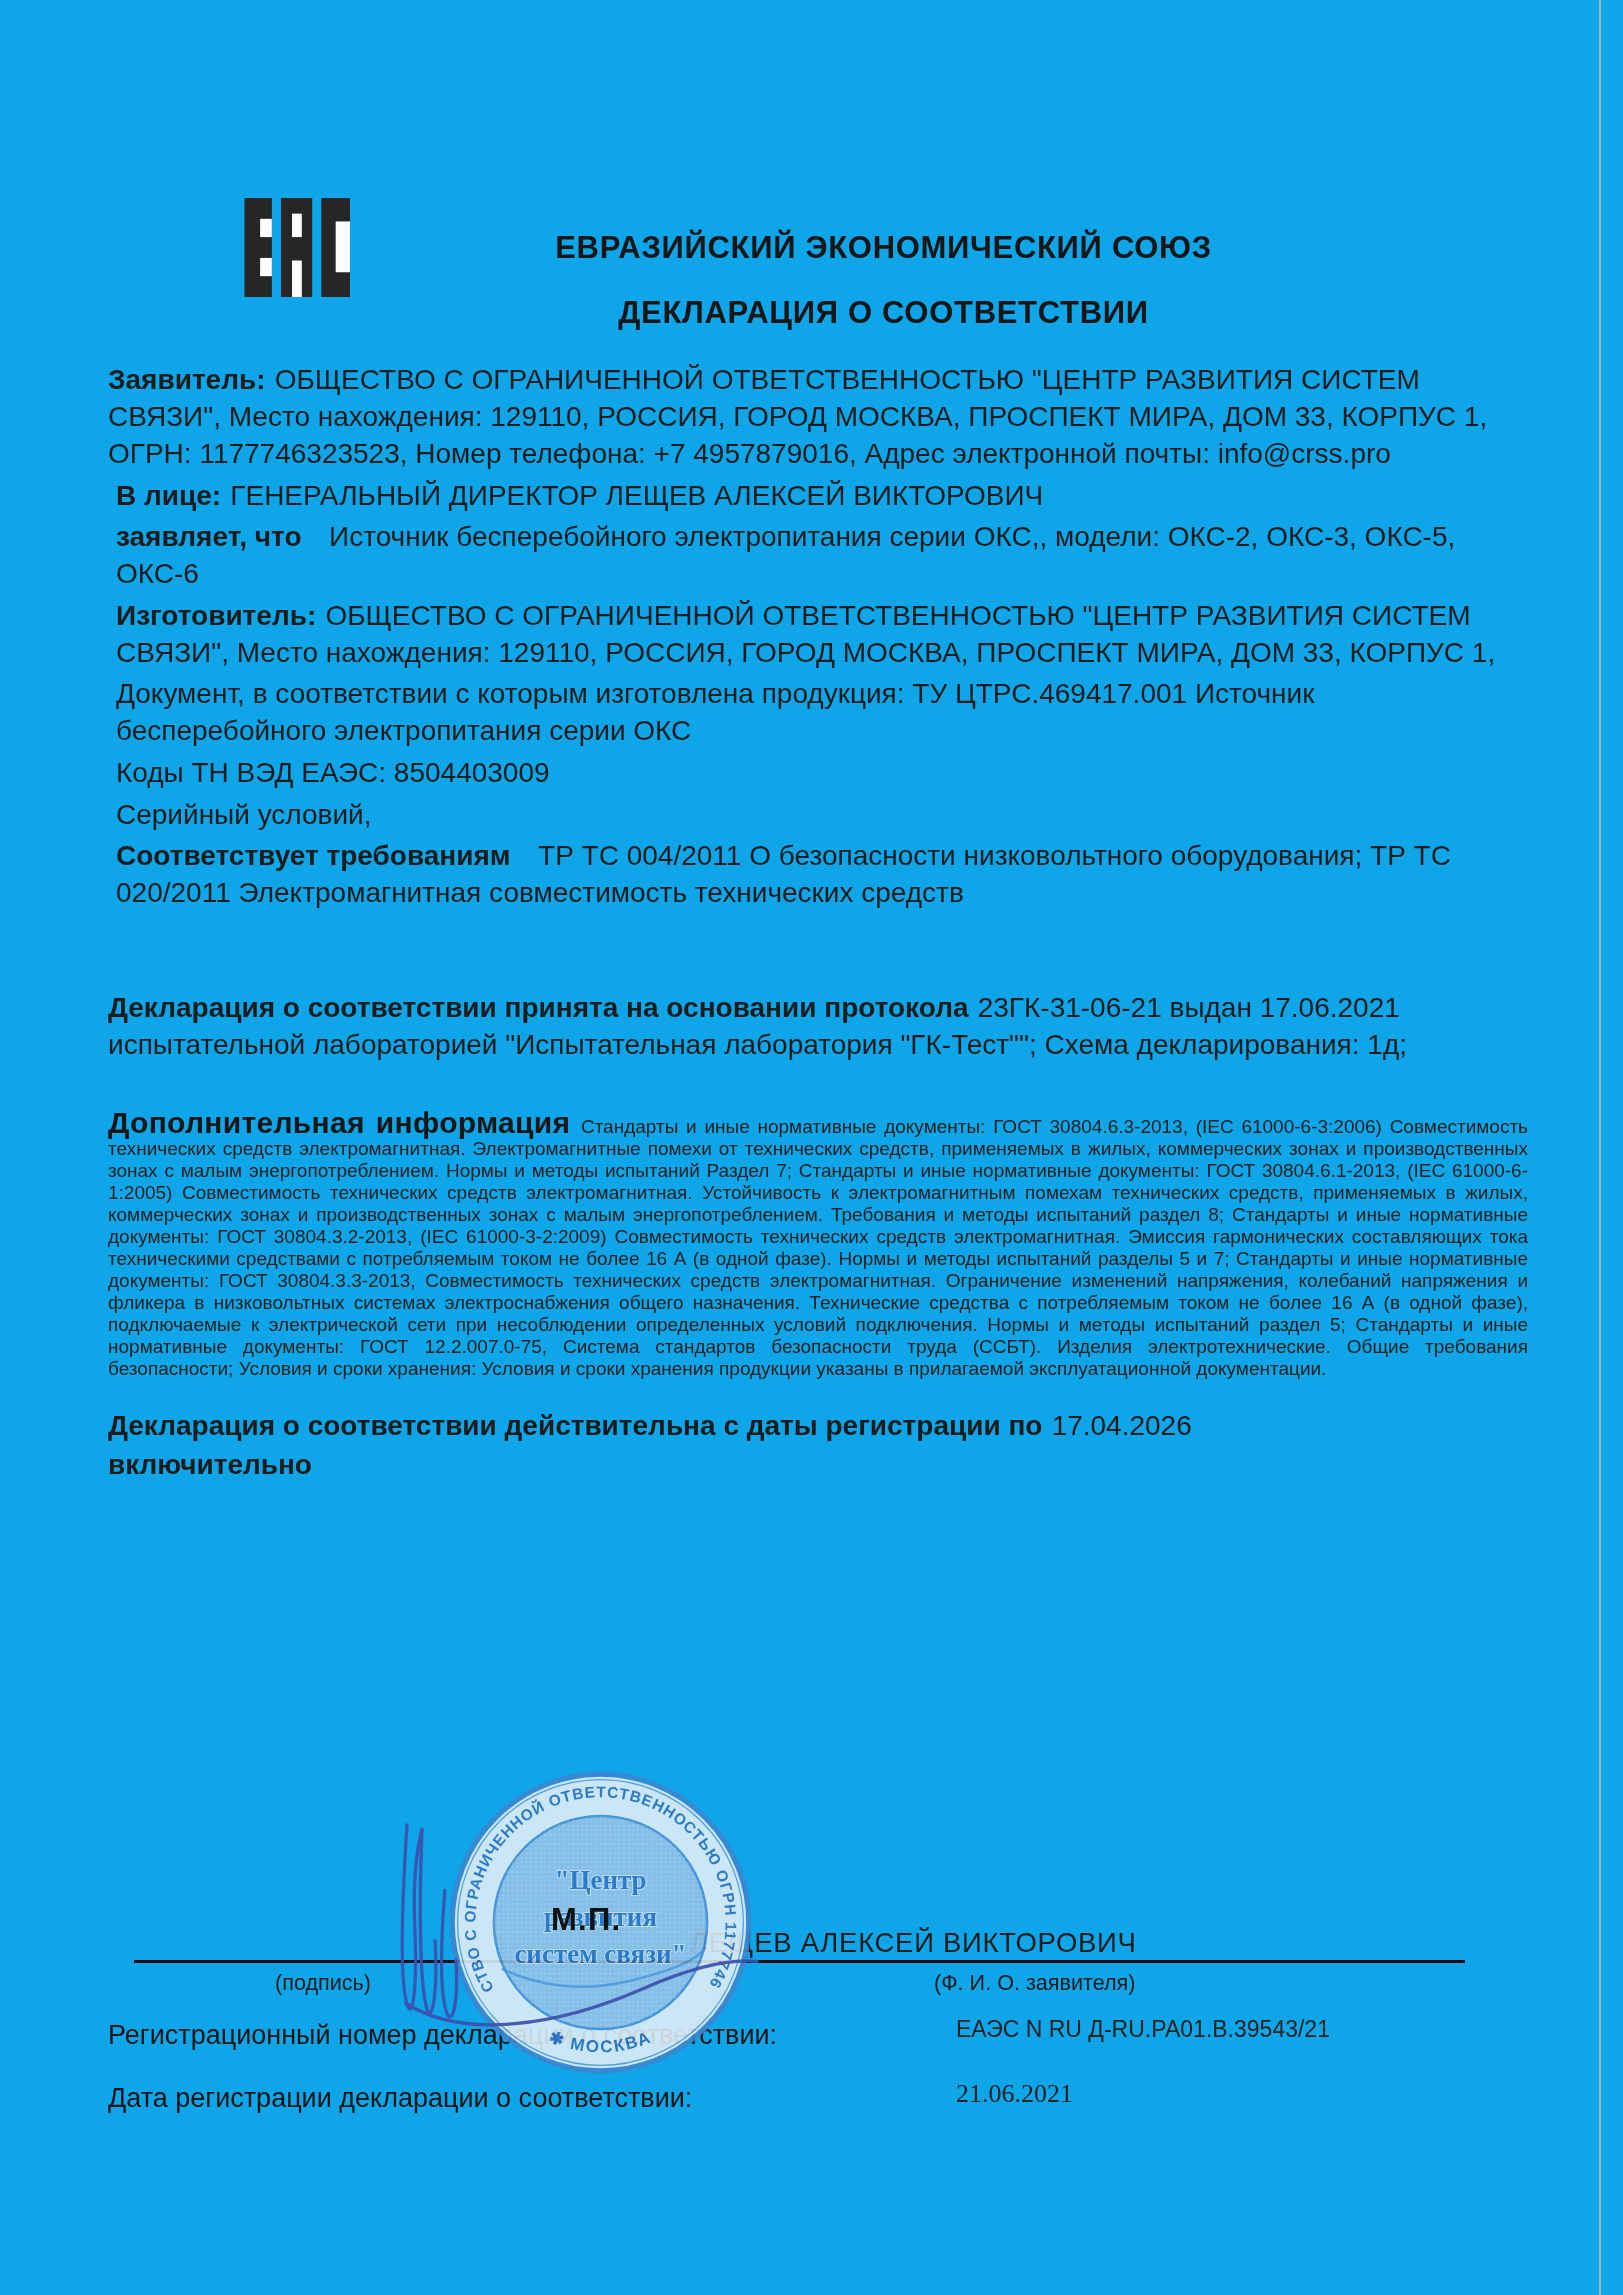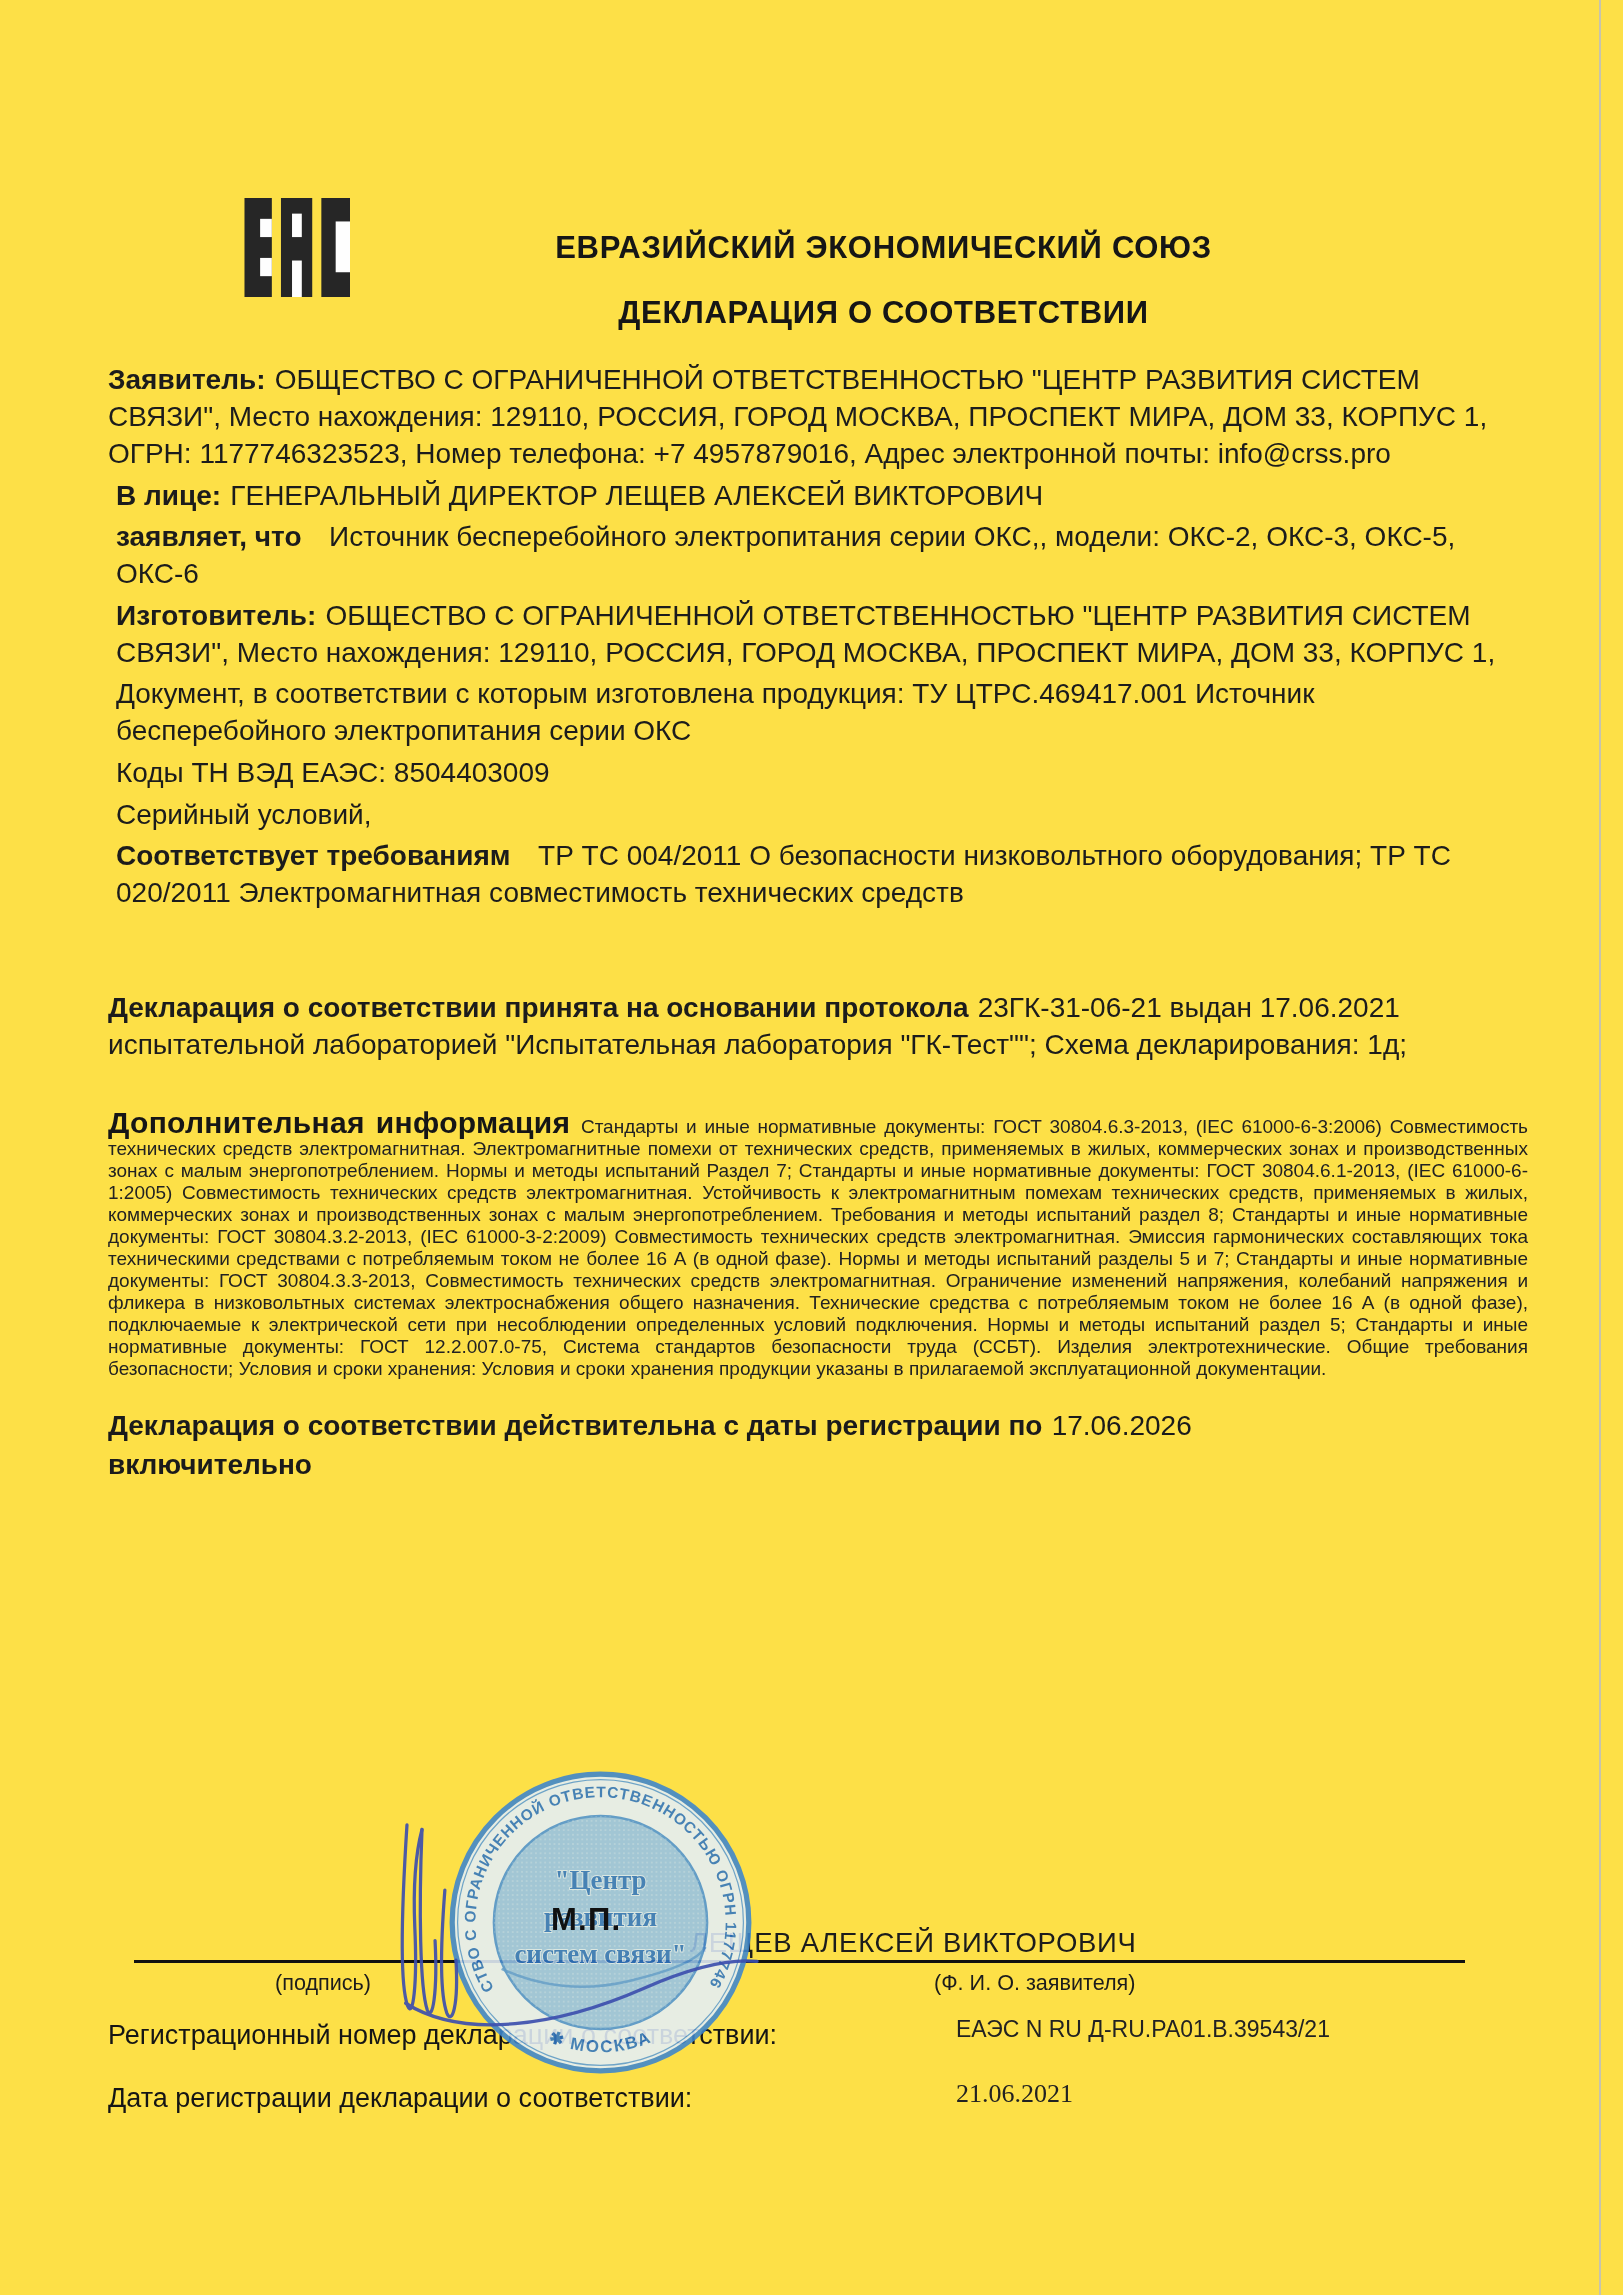--- a/index.html
+++ b/index.html
@@ -1,19 +1,19 @@
 <!DOCTYPE html>
 <html style="font-size:10.5px"><head>
 <meta charset="utf-8">
 <style>
   html,body{margin:0;padding:0;background:#ffffff;}
   .page{
     position:relative;
     width:1624px;height:2295px;
-    background:#fde047;
+    background:#0ea5e9;
     font-family:"Liberation Sans", sans-serif;
     color:#1b1b1b;
     overflow:hidden;
   }
   
   .eac-logo{position:absolute;left:244px;top:198px;width:113px;height:99px;}
   .titles{position:absolute;left:357px;top:230px;width:1053px;text-align:center;}
   .title-line{font-size:31px;font-weight:bold;letter-spacing:0.7px;color:#161616;}
   .title-line.second{margin-top:29px;}
   
@@ -92,21 +92,21 @@
 
   <div class="col basis-block bodytext">
     <span class="b lead-gap-sm">Декларация о соответствии принята на основании протокола</span><span>23ГК-31-06-21 выдан 17.06.2021 испытательной лабораторией "Испытательная лаборатория "ГК-Тест""; Схема декларирования: 1д;</span>
   </div>
 
   <div class="col add-block add-text">
     <span class="add-head">Дополнительная информация</span><span>Стандарты и иные нормативные документы: ГОСТ 30804.6.3-2013, (IEC 61000-6-3:2006) Совместимость технических средств электромагнитная. Электромагнитные помехи от технических средств, применяемых в жилых, коммерческих зонах и производственных зонах с малым энергопотреблением. Нормы и методы испытаний Раздел 7; Стандарты и иные нормативные документы: ГОСТ 30804.6.1-2013, (IEC 61000-6-1:2005) Совместимость технических средств электромагнитная. Устойчивость к электромагнитным помехам технических средств, применяемых в жилых, коммерческих зонах и производственных зонах с малым энергопотреблением. Требования и методы испытаний раздел 8; Стандарты и иные нормативные документы: ГОСТ 30804.3.2-2013, (IEC 61000-3-2:2009) Совместимость технических средств электромагнитная. Эмиссия гармонических составляющих тока техническими средствами с потребляемым током не более 16 А (в одной фазе). Нормы и методы испытаний разделы 5 и 7; Стандарты и иные нормативные документы: ГОСТ 30804.3.3-2013, Совместимость технических средств электромагнитная. Ограничение изменений напряжения, колебаний напряжения и фликера в низковольтных системах электроснабжения общего назначения. Технические средства с потребляемым током не более 16 А (в одной фазе), подключаемые к электрической сети при несоблюдении определенных условий подключения. Нормы и методы испытаний раздел 5; Стандарты и иные нормативные документы: ГОСТ 12.2.007.0-75, Система стандартов безопасности труда (ССБТ). Изделия электротехнические. Общие требования безопасности; Условия и сроки хранения: Условия и сроки хранения продукции указаны в прилагаемой эксплуатационной документации.</span>
   </div>
 
   <div class="col valid-block valid-line">
-    <span class="b lead-gap-sm">Декларация о соответствии действительна с даты регистрации по</span><span>17.06.2026</span>
+    <span class="b lead-gap-sm">Декларация о соответствии действительна с даты регистрации по</span><span>17.04.2026</span>
     <span class="b" style="display:block;">включительно</span>
   </div>
 
   <div class="sig-line"></div>
 
   <div class="applicant-name">ЛЕЩЕВ АЛЕКСЕЙ ВИКТОРОВИЧ</div>
 
   <div class="stamp-wrap">
     <svg viewBox="0 0 200 200" width="309" height="309">
       <defs>

